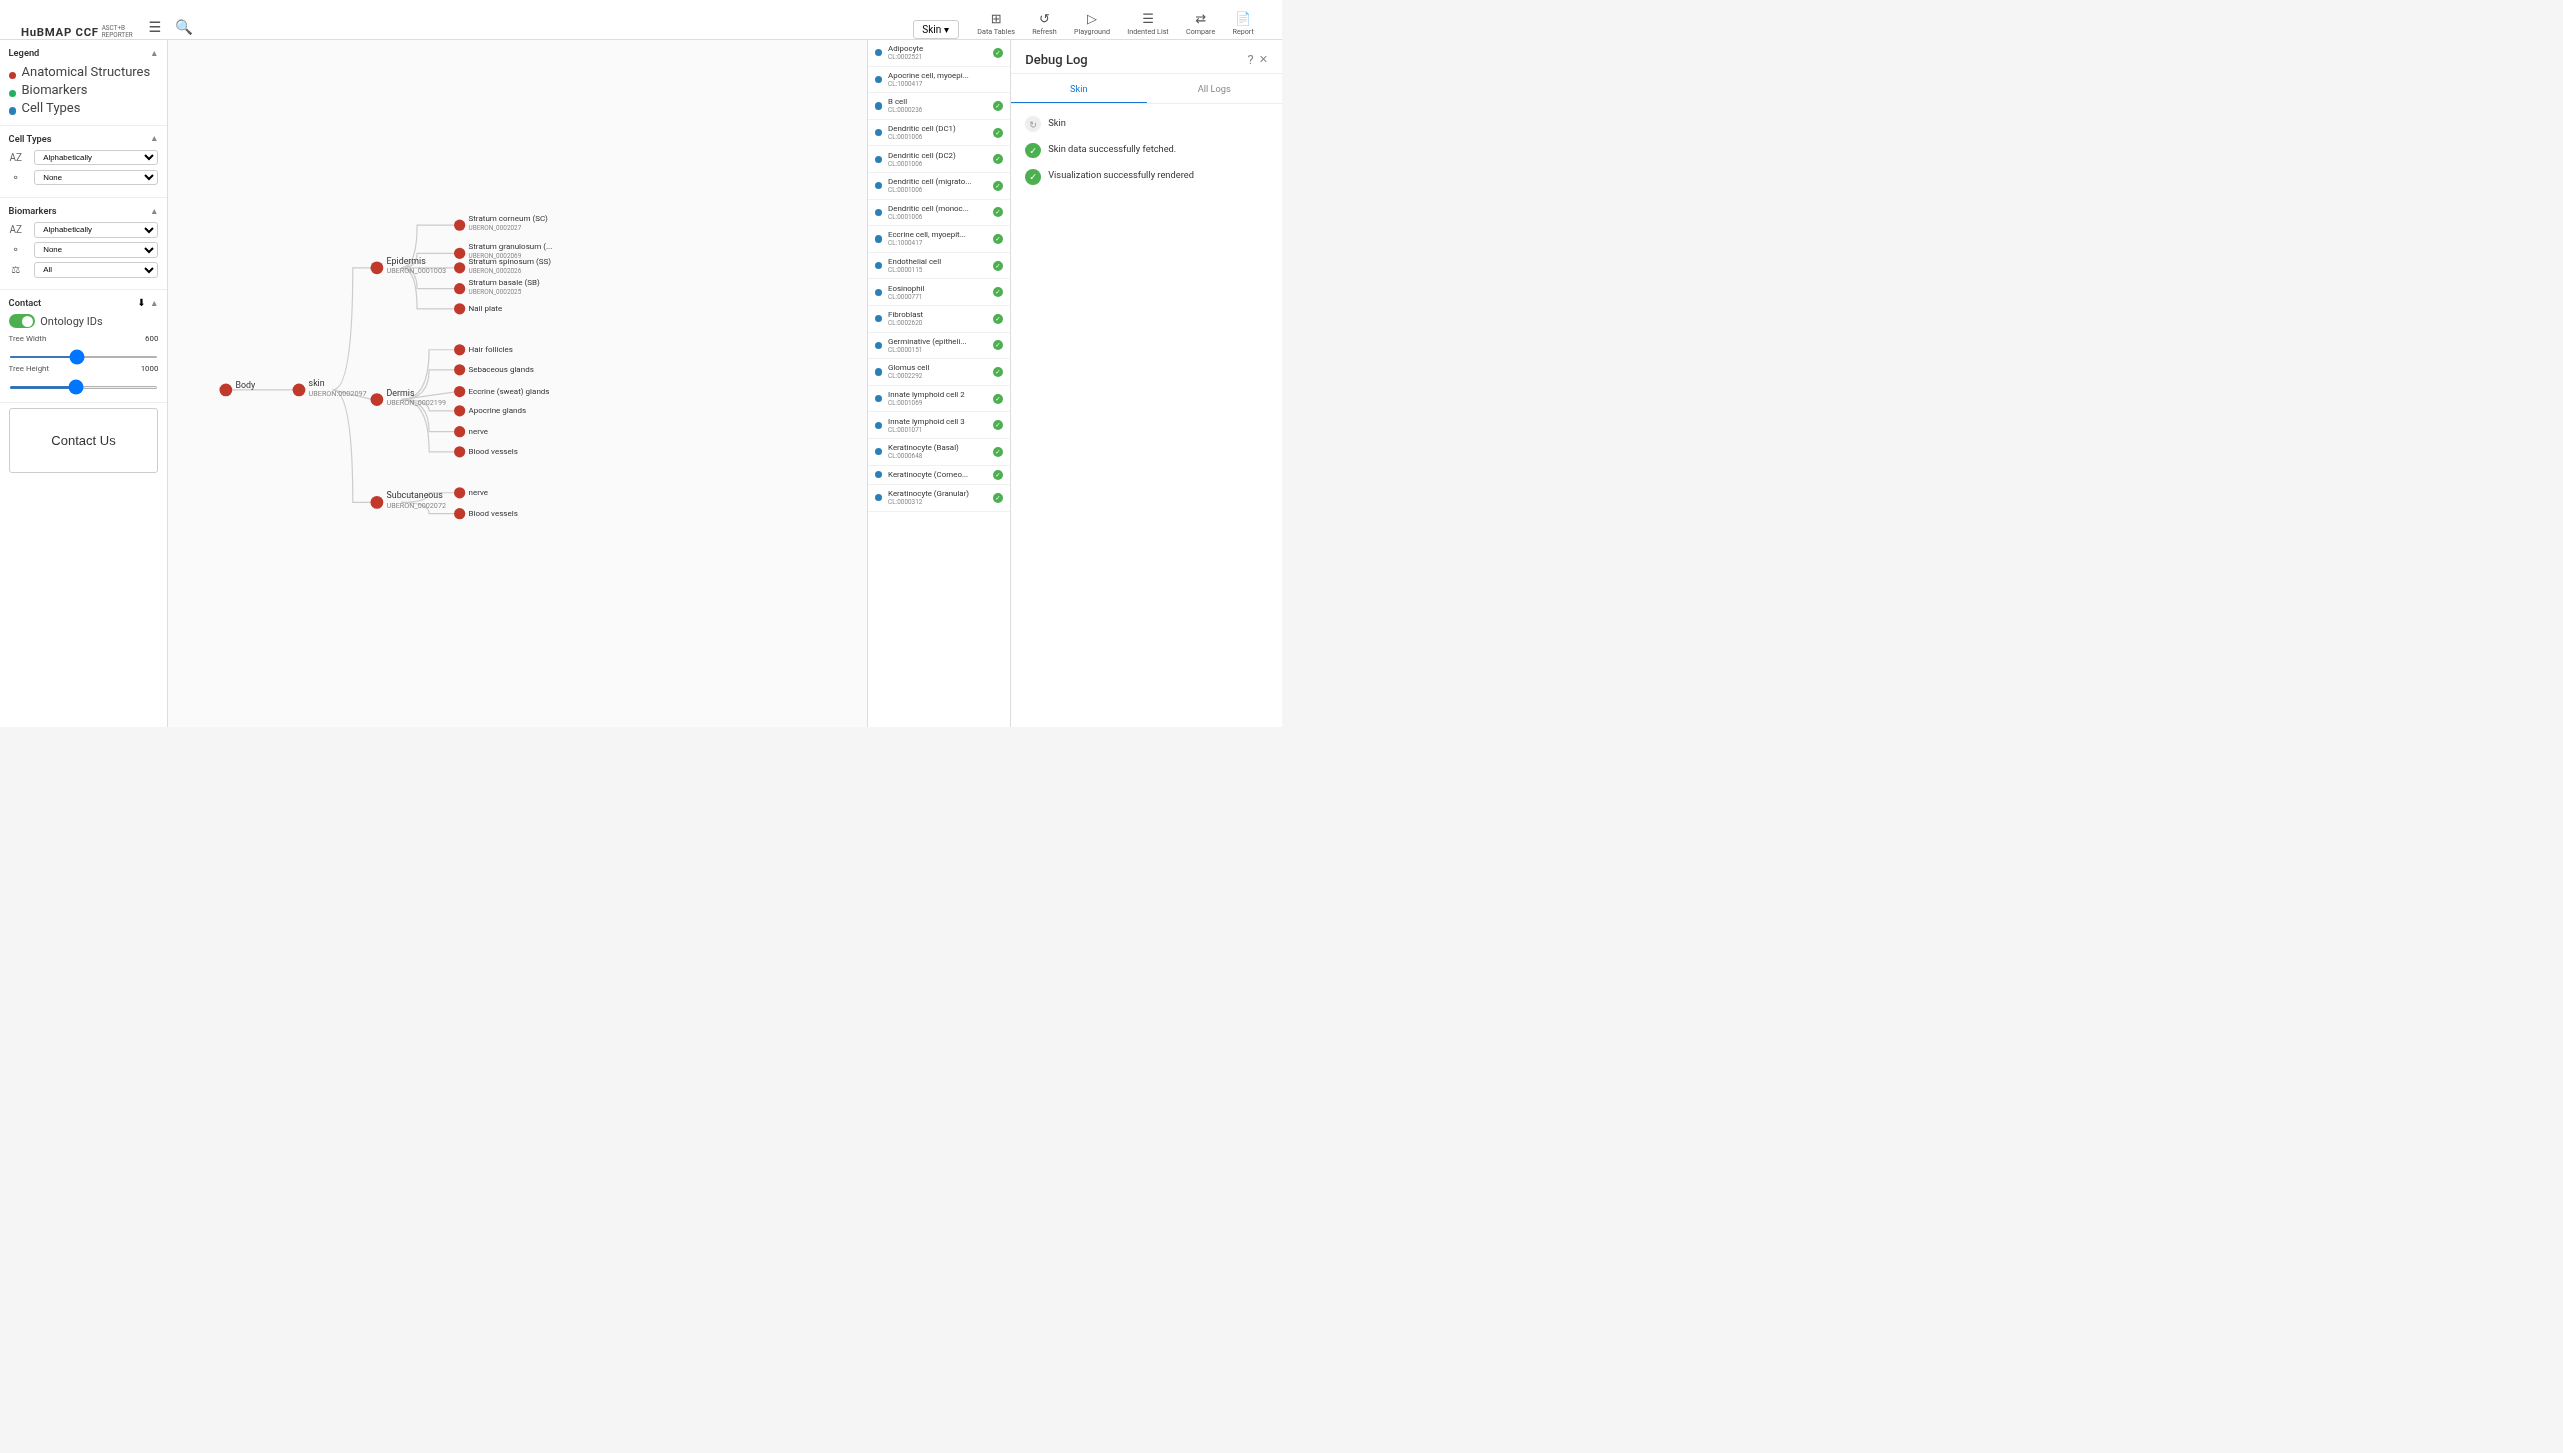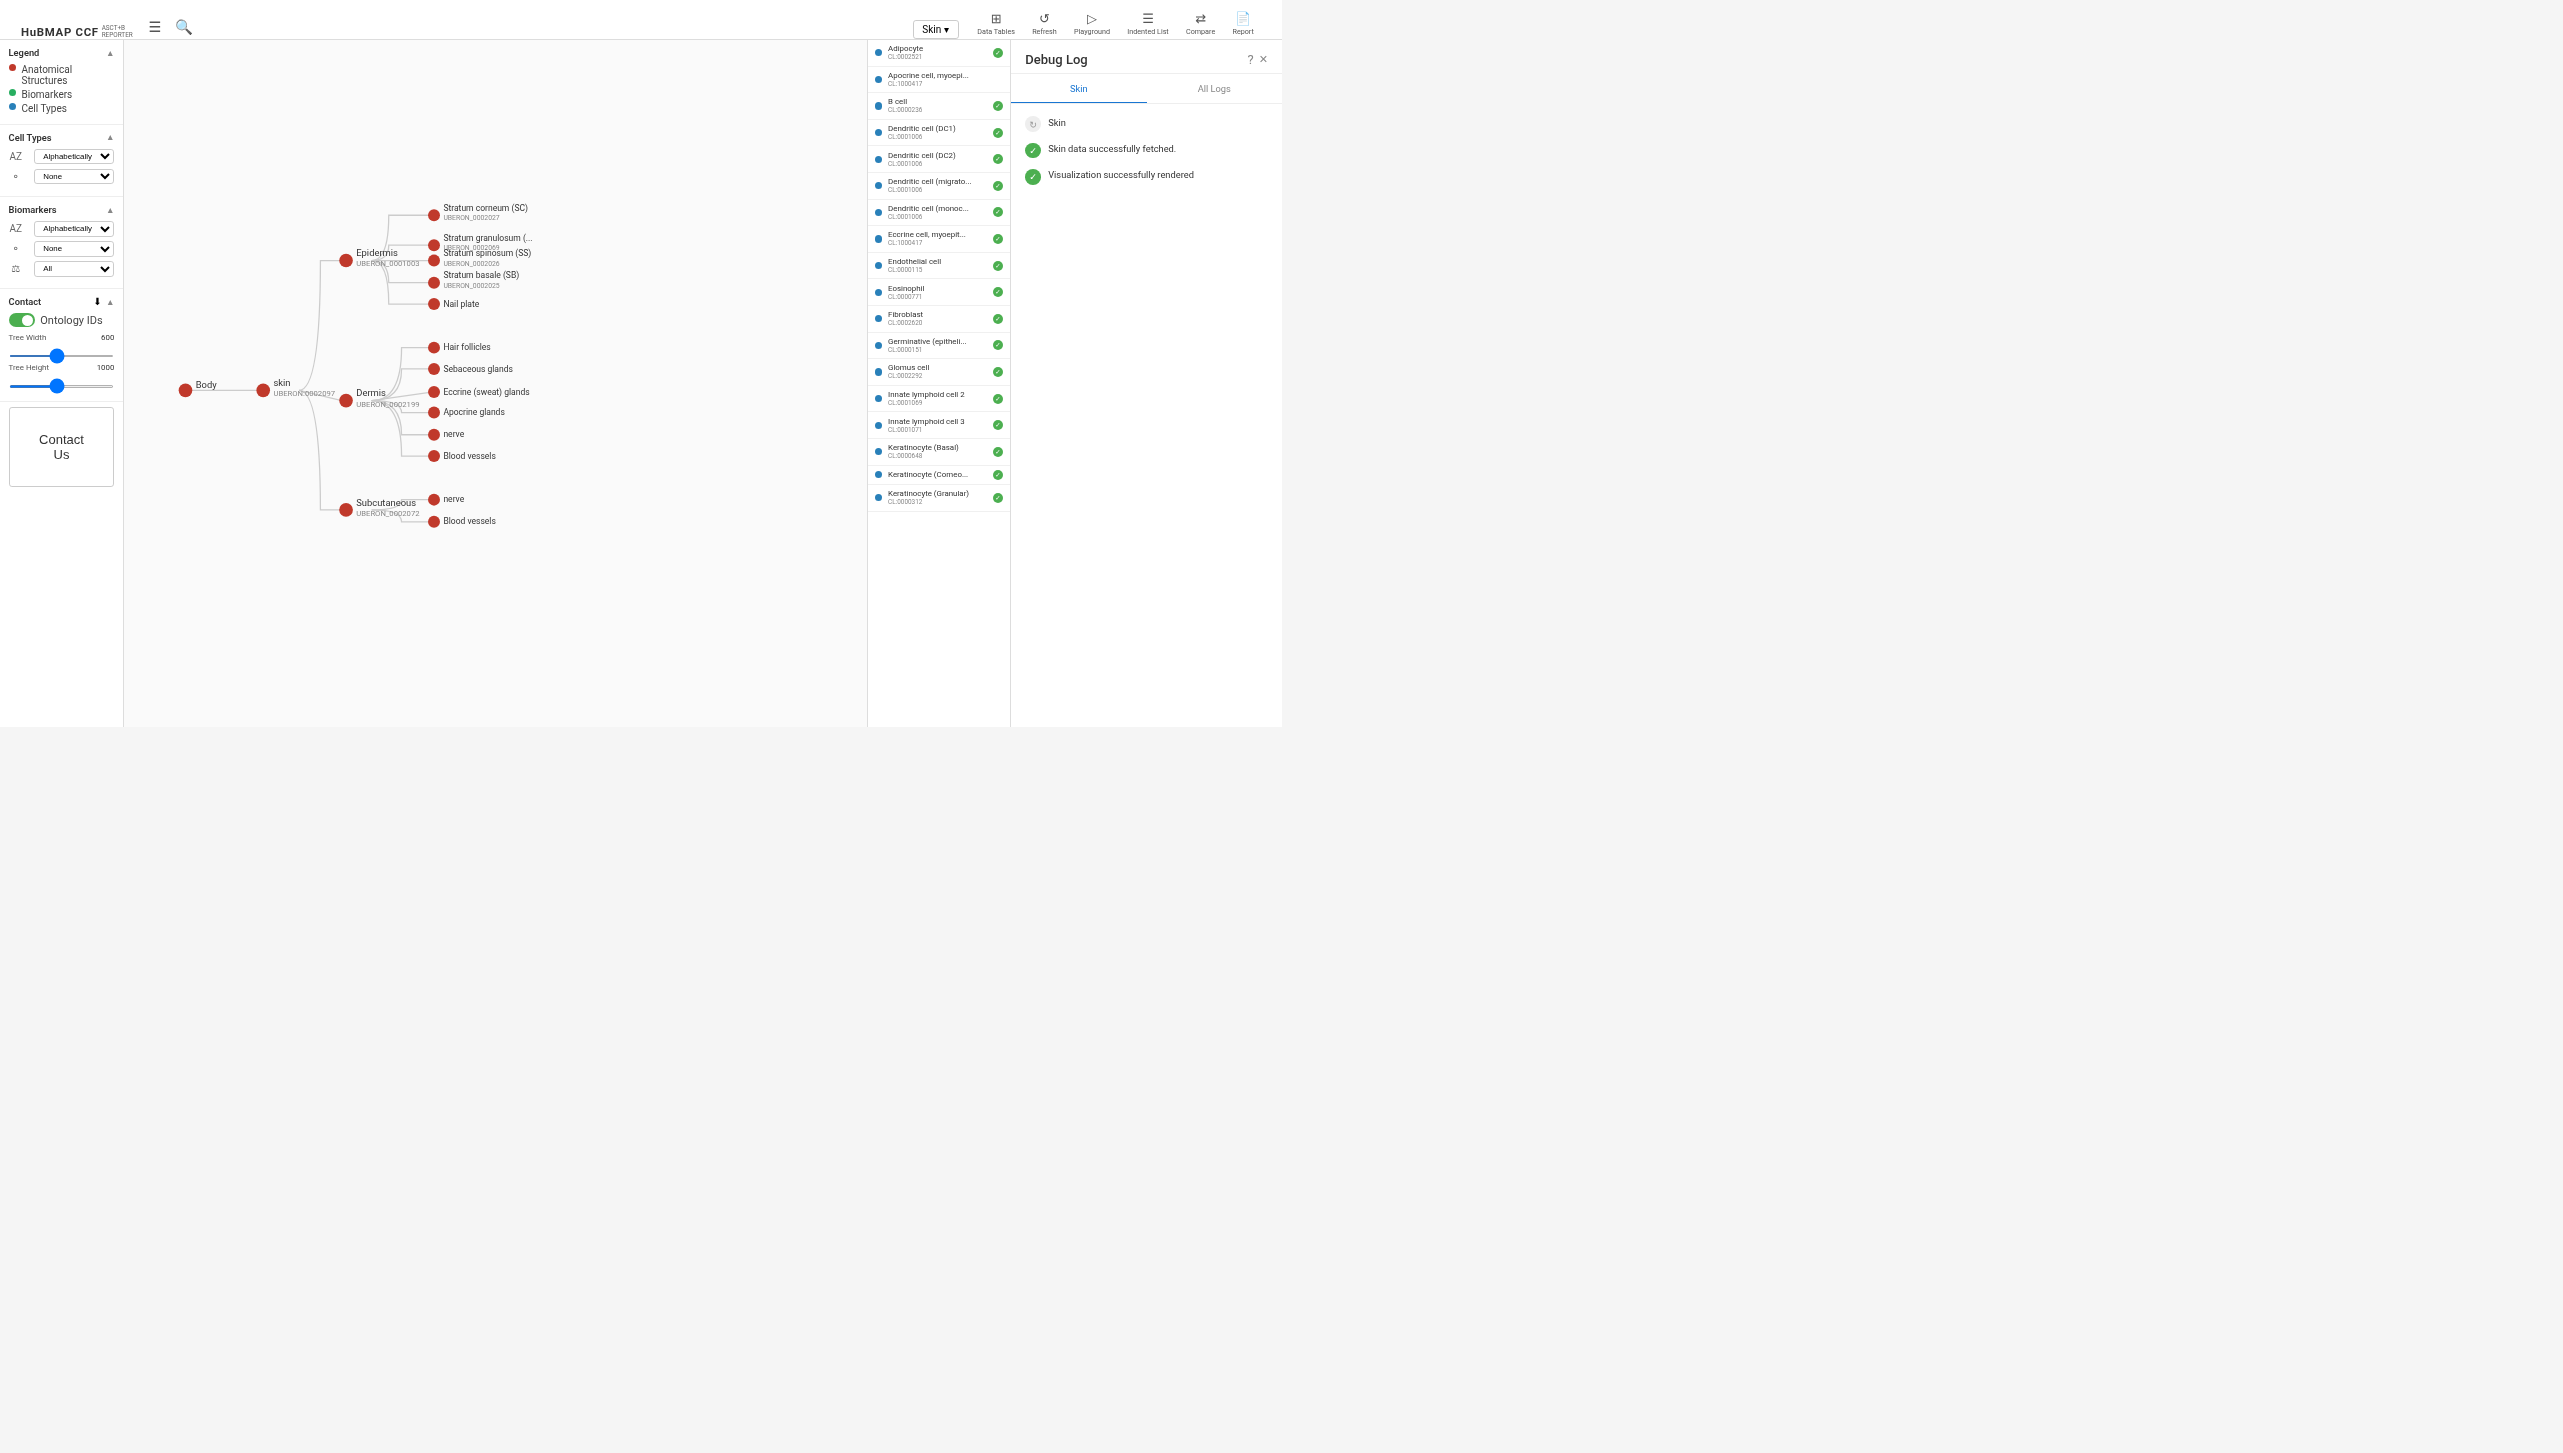--- a/index.html
+++ b/index.html
@@ -85,21 +85,21 @@
 
     
     .main-layout {
       display: flex;
       flex: 1;
       overflow: hidden;
     }
 
     
     .sidebar {
-      width: 124px;
+      width: 168px;
       background: #fff;
       border-right: 0.7px solid #ddd;
       display: flex;
       flex-direction: column;
       overflow-y: auto;
       flex-shrink: 0;
     }
     .sidebar-section {
       border-bottom: 0.7px solid #eee;
       padding: 7.2px 8.6px;
@@ -114,23 +114,23 @@
     .sidebar-section-title {
       font-size: 9.3px;
       font-weight: 600;
       color: #333;
     }
     .section-toggle { font-size: 8.6px; color: #888; }
 
     
     .legend-item {
       display: flex;
-      align-items: flex-start;
+      align-items: flex-end;
       gap: 5.7px;
-      font-size: 10px;
+      font-size: 13px;
       color: #444;
       margin-bottom: 2.9px;
     }
     .dot {
       width: 7.2px;
       height: 7.2px;
       border-radius: 50%;
       flex-shrink: 0;
     }
     .dot-red { background: #c0392b; }

